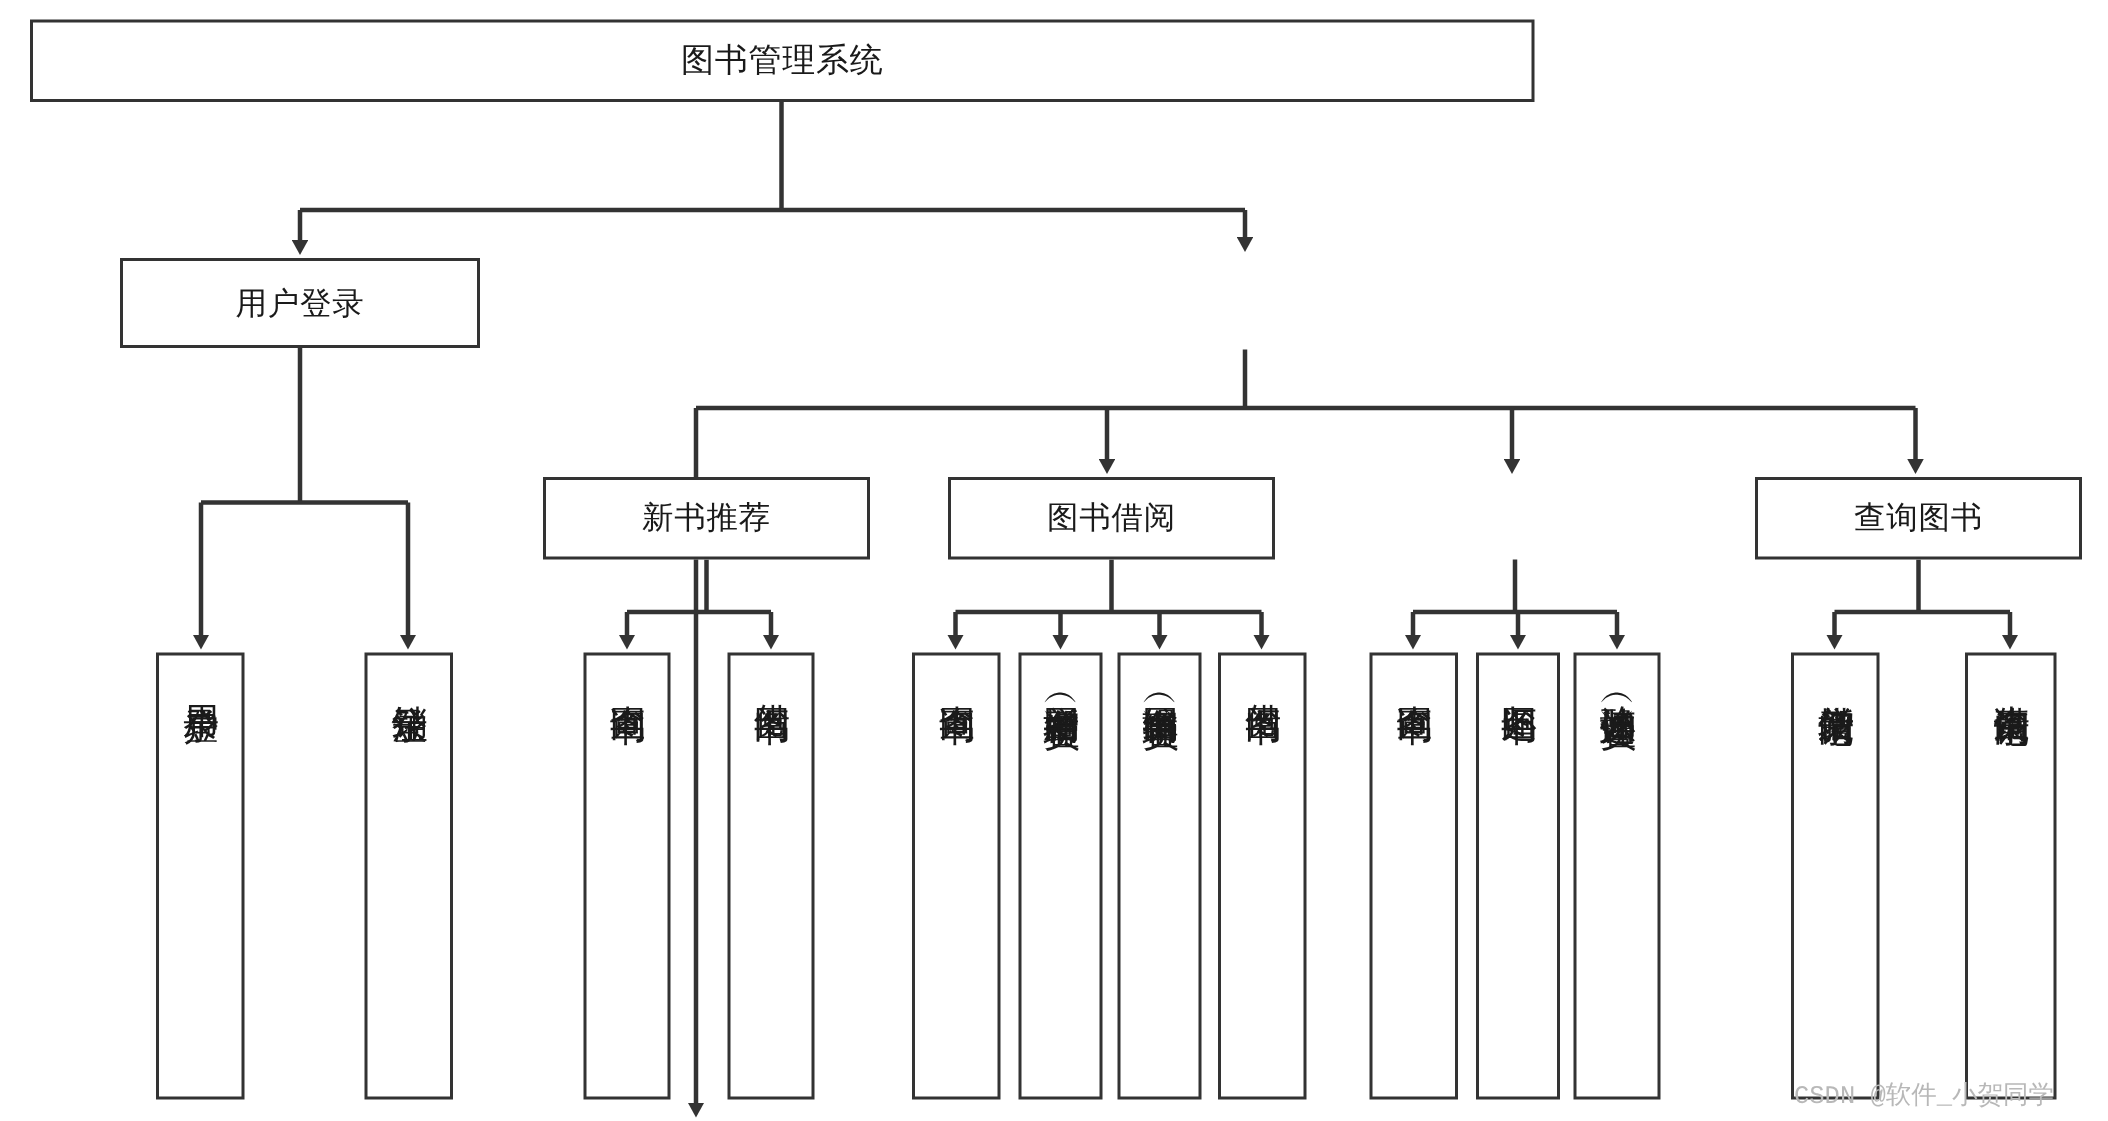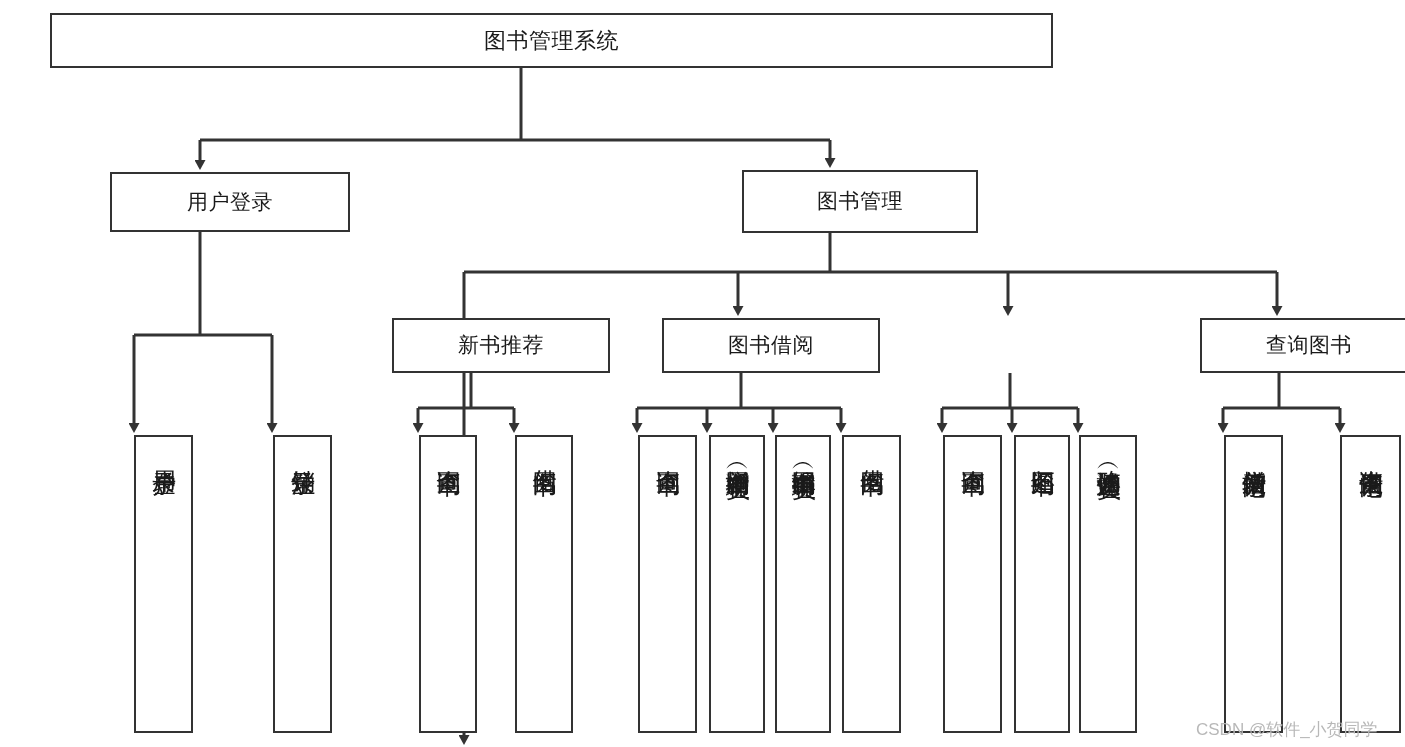--- a/index.html
+++ b/index.html
@@ -29,21 +29,20 @@
   .node {
     position: absolute;
     box-sizing: border-box;
     background: #ffffff;
     border: 2.5px solid #333333;
     display: flex;
     align-items: center;
     justify-content: center;
     color: #1a1a1a;
     z-index: 2;
-    margin-left: 30px;
   }
   .node .lbl {
     display: block;
     text-align: center;
     line-height: 1.18;
     letter-spacing: 0.5px;
   }
   
   .node.h .lbl {
     font-size: 21px;
@@ -64,21 +63,21 @@
     line-height: 1.06;
     letter-spacing: 1px;
     white-space: nowrap;
   }
   .watermark {
     position: absolute;
     font-size: 17px;
     color: #b8b8b8;
     white-space: nowrap;
     z-index: 5;
-    font-family: Liberation Sans, sans-serif;
+    font-family: Liberation Mono, monospace;
   }
 </style>
 </head>
 <body>
 
 <div id="canvas">
 
   <svg id="edges" viewBox="0 0 1405 747" xmlns="http://www.w3.org/2000/svg">
     <defs>
       <marker id="arrow" markerWidth="10" markerHeight="11" refX="1" refY="5.5" orient="auto" markerUnits="userSpaceOnUse">
@@ -122,23 +121,20 @@
       </g>
   </svg>
 
   <div class="node h root" style="left: 20px; top: 13px; width: 1003px; height: 55px;">
     <span class="lbl">图书管理系统</span>
   </div>
 
   <div class="node h" style="left: 80px; top: 172px; width: 240px; height: 60px;">
     <span class="lbl">用户登录</span>
   </div>
-  <div class="node h" style="left: 712px; top: 170px; width: 236px; height: 63px;">
-    <span class="lbl">图书管理</span>
-  </div>
 
   <div class="node h" style="left: 632px; top: 318px; width: 218px; height: 55px;">
     <span class="lbl">图书借阅</span>
   </div>
   <div class="node h" style="left: 362px; top: 318px; width: 218px; height: 55px;">
     <span class="lbl">新书推荐</span>
   </div>
   <div class="node h" style="left: 1170px; top: 318px; width: 218px; height: 55px;">
     <span class="lbl">查询图书</span>
   </div>

